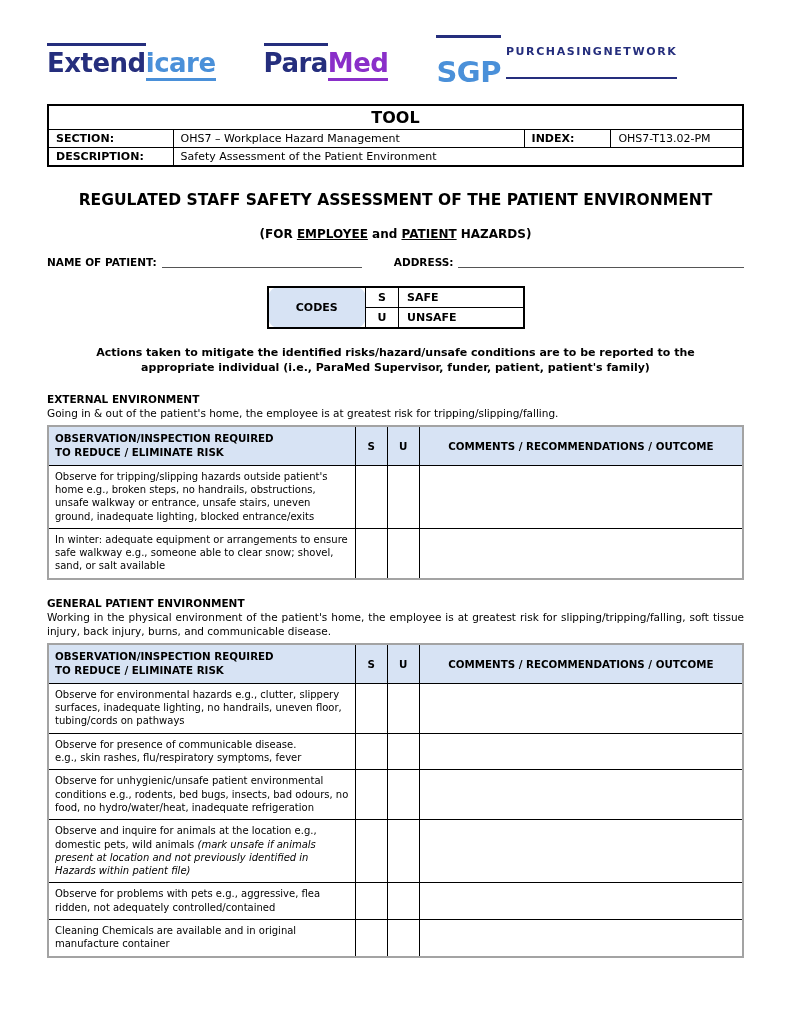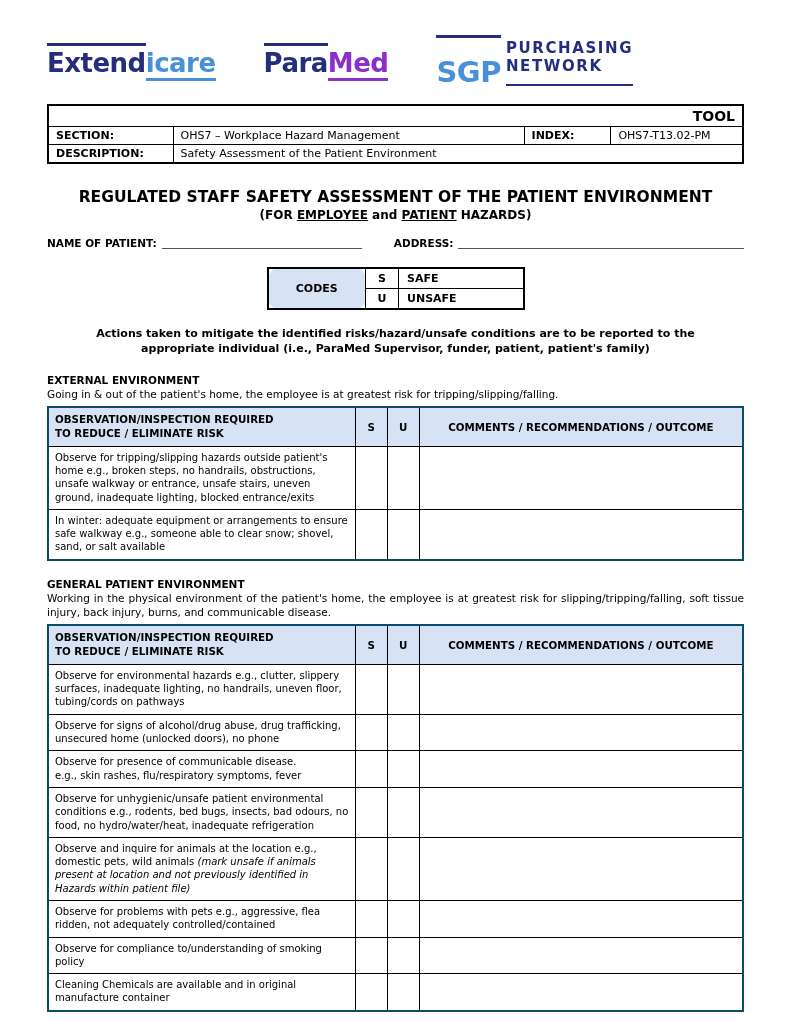--- a/index.html
+++ b/index.html
@@ -14,31 +14,31 @@
   .page{width:791px;min-height:1024px;padding:36px 47px 18px;position:relative;}
 
   
   .logo-row{display:flex;align-items:center;gap:48px;margin-bottom:16px;height:52px;}
   .logo-ext,.logo-pm{font-weight:bold;font-size:26px;letter-spacing:-0.5px;white-space:nowrap;}
   .lg-top{display:inline-block;border-top:3px solid var(--navy);padding-top:2px;color:var(--navy);}
   .lg-bot-blue{display:inline-block;border-bottom:3px solid var(--light-blue);color:var(--light-blue);}
   .lg-bot-purple{display:inline-block;border-bottom:3px solid var(--purple);color:var(--purple);}
   .logo-sgp{display:flex;align-items:center;gap:5px;}
   .sgp-main{font-size:29px;font-weight:bold;color:var(--light-blue);border-top:3px solid var(--navy);padding-top:17px;letter-spacing:-0.5px;}
-  .sgp-right{display:flex;flex-direction:column;font-size:15px;font-weight:bold;color:var(--navy);letter-spacing:1.6px;line-height:1.2;border-bottom:2.5px solid var(--navy);padding-bottom:9px;}
+  .sgp-right{display:flex;flex-direction:row;font-size:11px;font-weight:bold;color:var(--navy);letter-spacing:1.6px;line-height:1.2;border-bottom:2.5px solid var(--navy);padding-bottom:19px;}
 
   
   table{border-collapse:collapse;}
   .doc-header{width:100%;border:2px solid #000;font-size:11px;}
   .doc-header td{border:1px solid #000;padding:2px 7px;}
-  .th-tool{text-align:right;font-weight:bold;font-size:14px;}
+  .th-tool{text-align:center;font-weight:bold;font-size:16px;}
   .lbl{font-weight:bold;}
 
   
-  .title{font-size:15.5px;font-weight:bold;text-align:center;margin:24px 0 2px;}
+  .title{font-size:15.5px;font-weight:bold;text-align:center;margin:24px 0 18px;}
   .subtitle{font-size:12px;font-weight:bold;text-align:center;margin:0 0 14px;}
   .subtitle .u{text-decoration:underline;}
 
   
   .patient-line{display:flex;align-items:flex-end;font-size:10.5px;font-weight:bold;margin:6px 0 16px;}
   .fill-line{border-bottom:1.3px solid #555;height:13px;display:inline-block;}
   .fl-name{width:200px;margin-left:5px;}
   .fl-addr{flex:1;margin-left:5px;}
   .addr-label{margin-left:32px;}
 
@@ -50,21 +50,21 @@
 
   
   .notice{font-weight:bold;font-size:11px;text-align:center;max-width:620px;margin:17px auto 0;line-height:1.35;}
 
   
   .sec-heading{font-size:10.5px;font-weight:bold;margin:17px 0 0;}
   .sec-desc{font-size:10.5px;margin:1px 0 5px;line-height:1.35;}
   .justify{text-align:justify;}
 
   
-  .assess{width:100%;border:2px solid #0c4a6e;font-size:10px;table-layout:fixed;}
+  .assess{width:100%;border:2px solid #a3a3a3;font-size:10px;table-layout:fixed;}
   .assess th,.assess td{border:1px solid #000;vertical-align:top;}
   .assess thead th{background:var(--header-fill);font-size:10.3px;padding:5px 6px;vertical-align:middle;}
   .obs-h{text-align:left;line-height:1.35;}
   .su-h,.cmt-h{text-align:center;}
   .assess td.obs{padding:4px 6px 5px;line-height:1.33;white-space:pre-line;}
   .assess td.obs em{font-style:italic;}
   .col-obs{width:44.2%;}.col-s{width:4.6%;}.col-u{width:4.6%;}.col-cmt{width:46.6%;}
 </style>
 </head>
 <body>
@@ -187,26 +187,20 @@
         </tr>
       </thead>
       <tbody>
           <tr>
             <td class="obs">Observe for environmental hazards e.g., clutter, slippery surfaces, inadequate lighting, no handrails, uneven floor, tubing/cords on pathways</td>
             <td class="su"></td>
             <td class="su"></td>
             <td class="cmt"></td>
           </tr>
           <tr>
-            <td class="obs">Observe for signs of alcohol/drug abuse, drug trafficking, unsecured home (unlocked doors), no phone</td>
-            <td class="su"></td>
-            <td class="su"></td>
-            <td class="cmt"></td>
-          </tr>
-          <tr>
             <td class="obs">Observe for presence of communicable disease.
 e.g., skin rashes, flu/respiratory symptoms, fever</td>
             <td class="su"></td>
             <td class="su"></td>
             <td class="cmt"></td>
           </tr>
           <tr>
             <td class="obs">Observe for unhygienic/unsafe patient environmental conditions e.g., rodents, bed bugs, insects, bad odours, no food, no hydro/water/heat, inadequate refrigeration</td>
             <td class="su"></td>
             <td class="su"></td>
@@ -218,26 +212,20 @@
             <td class="su"></td>
             <td class="cmt"></td>
           </tr>
           <tr>
             <td class="obs">Observe for problems with pets e.g., aggressive, flea ridden, not adequately controlled/contained</td>
             <td class="su"></td>
             <td class="su"></td>
             <td class="cmt"></td>
           </tr>
           <tr>
-            <td class="obs">Observe for compliance to/understanding of smoking policy</td>
-            <td class="su"></td>
-            <td class="su"></td>
-            <td class="cmt"></td>
-          </tr>
-          <tr>
             <td class="obs">Cleaning Chemicals are available and in original manufacture container</td>
             <td class="su"></td>
             <td class="su"></td>
             <td class="cmt"></td>
           </tr>
         </tbody>
     </table>
   </section>
 
 </div>

